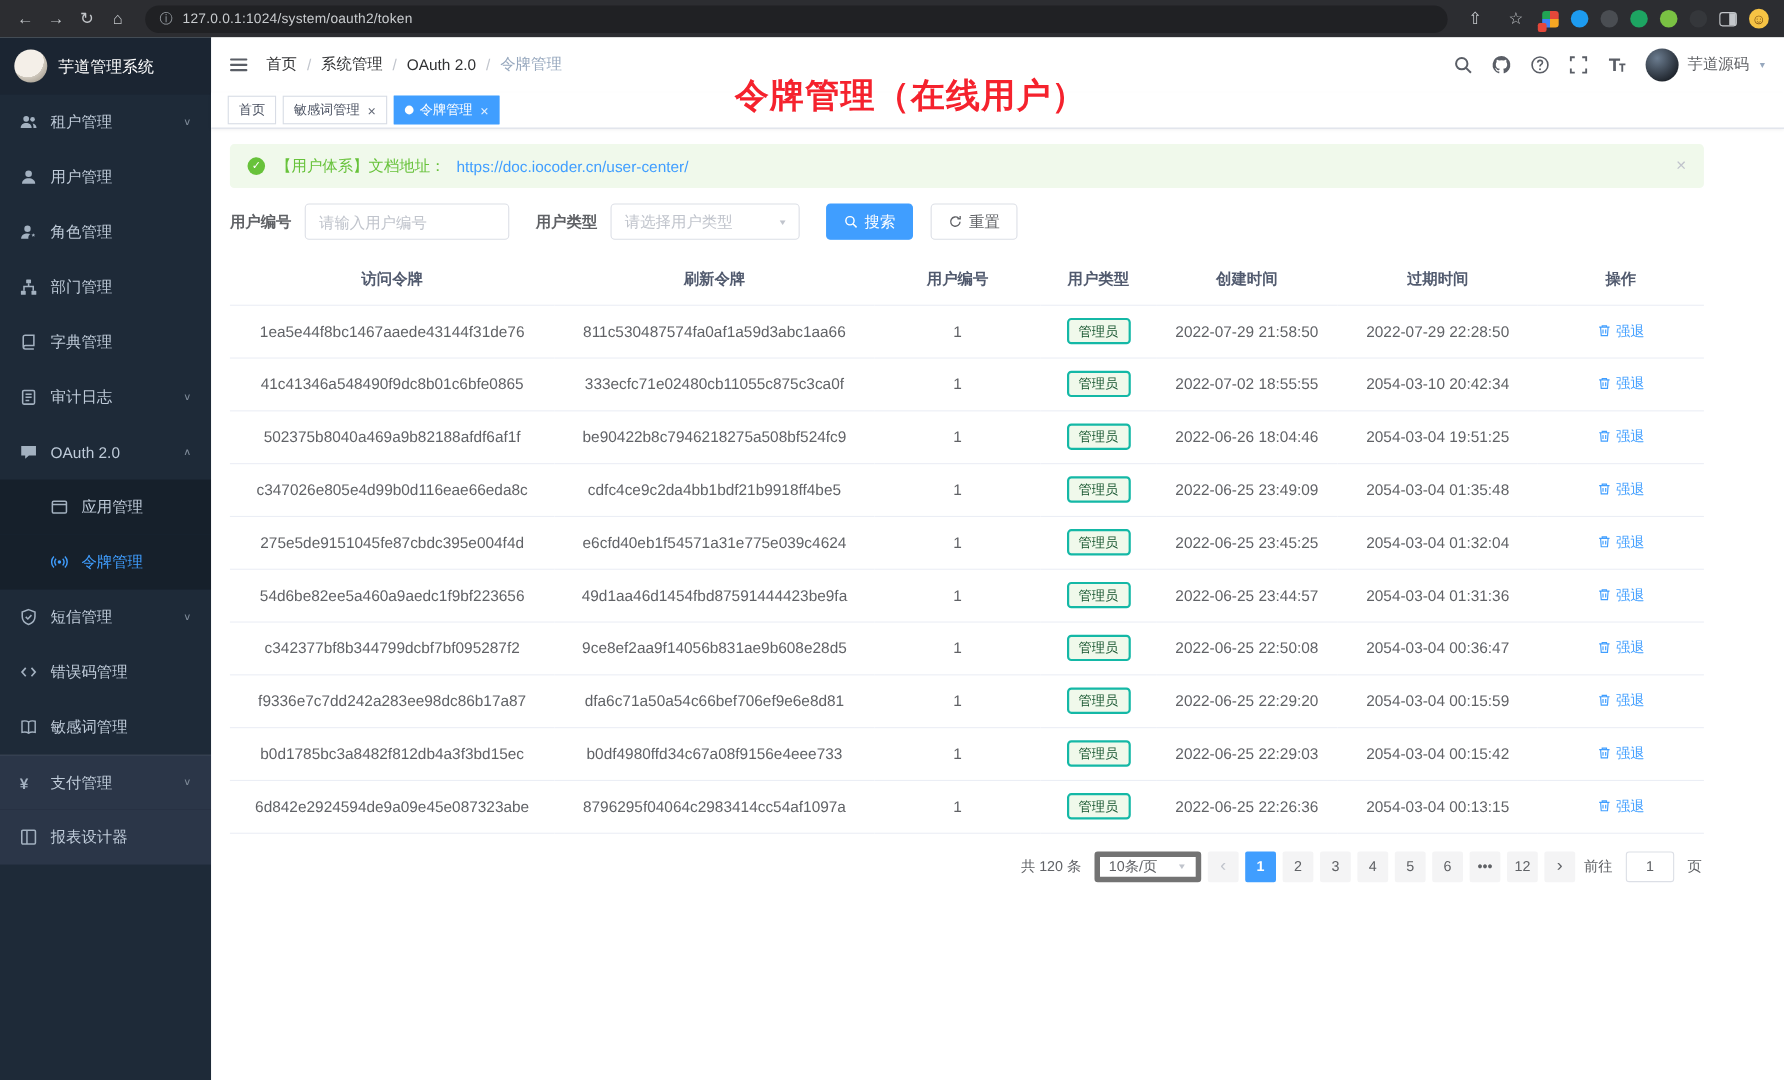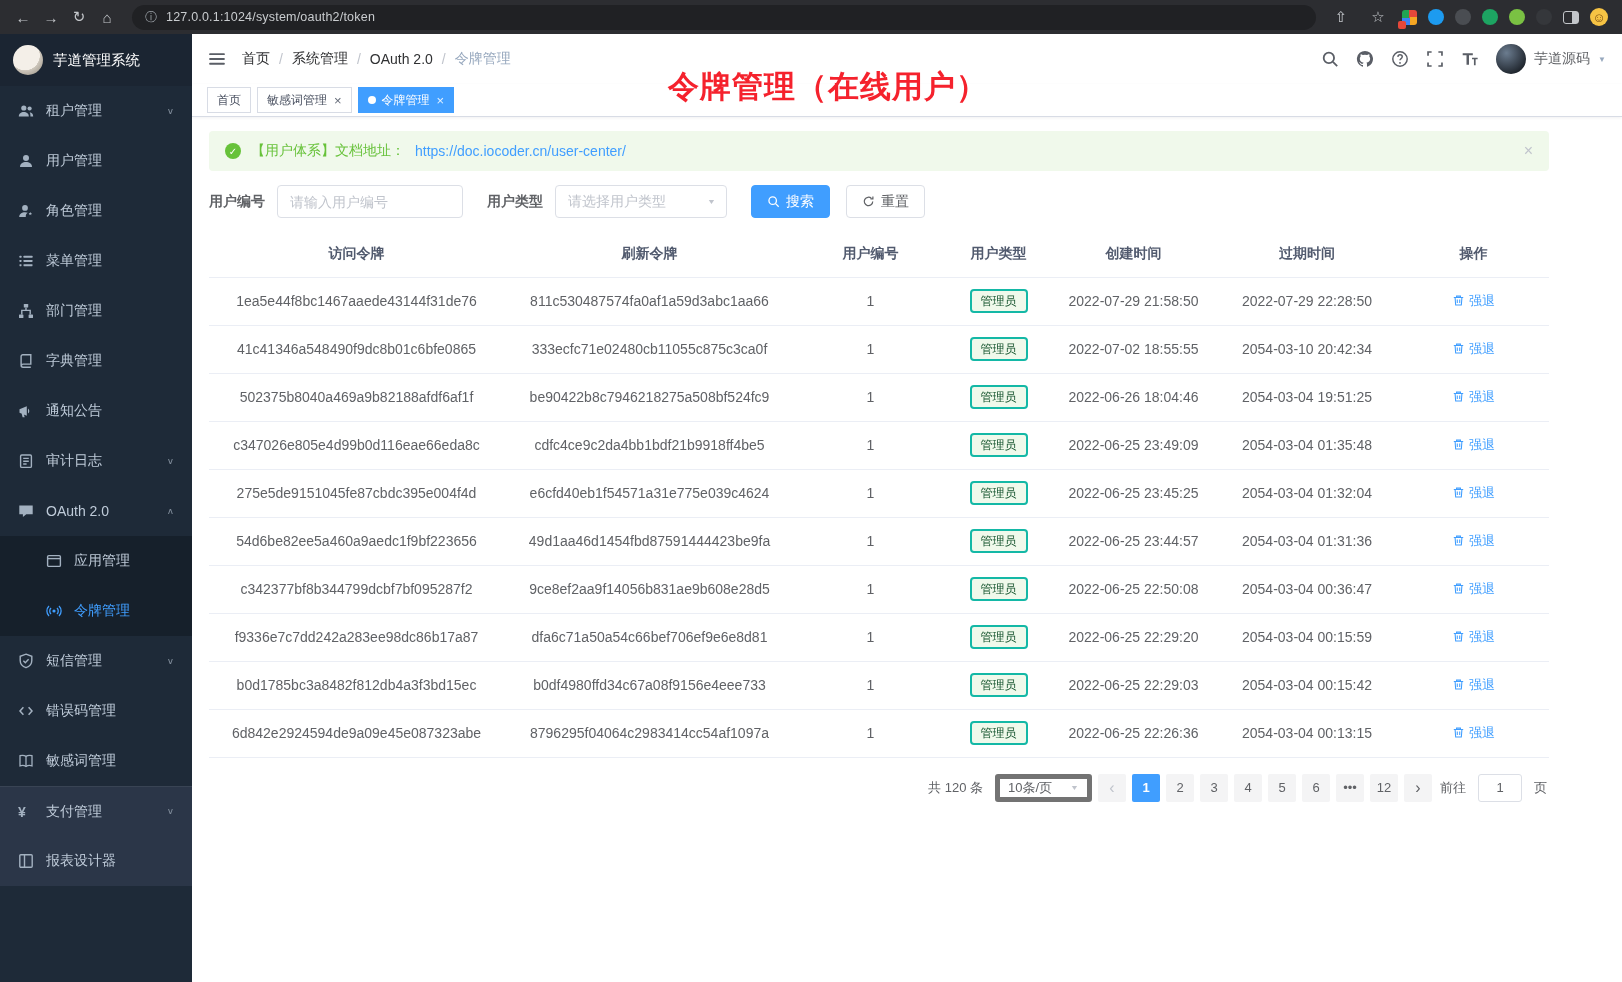--- a/index.html
+++ b/index.html
@@ -193,56 +193,35 @@
                 <circle cx="7" cy="4.9" r="2.9"></circle>
                 <path d="M1.2 14c0-3.1 2.6-4.8 5.8-4.8 1 0 2 .2 2.8.5-1.6.8-2.3 2.5-2 4.3z"></path>
                 <path d="M12.3 9l.5 1.1 1.2.1-.9.8.3 1.2-1.1-.6-1.1.6.3-1.2-.9-.8 1.2-.1z"></path>
               </svg>
             </span>
             <span class="mi-label">角色管理</span>
           </div>
           <div class="menu-item">
             <span class="icon ">
               <svg viewBox="0 0 16 16" fill="currentColor">
-                <rect x="1.5" y="2.8" width="2" height="2" rx=".4"></rect>
-                <rect x="5.5" y="2.8" width="9" height="2" rx=".4"></rect>
-                <rect x="1.5" y="7" width="2" height="2" rx=".4"></rect>
-                <rect x="5.5" y="7" width="9" height="2" rx=".4"></rect>
-                <rect x="1.5" y="11.2" width="2" height="2" rx=".4"></rect>
-                <rect x="5.5" y="11.2" width="9" height="2" rx=".4"></rect>
-              </svg>
-            </span>
-            <span class="mi-label">菜单管理</span>
-          </div>
-          <div class="menu-item">
-            <span class="icon ">
-              <svg viewBox="0 0 16 16" fill="currentColor">
                 <rect x="5.8" y="1" width="4.4" height="3.6" rx=".6"></rect>
                 <rect x="1" y="11.4" width="4.4" height="3.6" rx=".6"></rect>
                 <rect x="10.6" y="11.4" width="4.4" height="3.6" rx=".6"></rect>
                 <path d="M7.3 4.6h1.4v2.1h4.2v4.7h-1.4V8.1H4.5v3.3H3.1V6.7h4.2z"></path>
               </svg>
             </span>
             <span class="mi-label">部门管理</span>
           </div>
           <div class="menu-item">
             <span class="icon ">
               <svg viewBox="0 0 16 16" fill="none" stroke="currentColor" stroke-width="1.4">
                 <path d="M12.8 14.2H5a1.9 1.9 0 0 1-1.9-1.9V3.5A1.7 1.7 0 0 1 4.8 1.8h8v9.3H5a1.55 1.55 0 0 0 0 3.1h7.8z"></path>
               </svg>
             </span>
             <span class="mi-label">字典管理</span>
-          </div>
-          <div class="menu-item">
-            <span class="icon ">
-              <svg viewBox="0 0 16 16" fill="currentColor">
-                <path d="M1.5 6.2v3.6l7.3 2.9V3.3zM10 5.4a3.2 3.2 0 0 1 0 5.2zM3.6 10.6l1 3.6h2.1l-.9-3.2z"></path>
-              </svg>
-            </span>
-            <span class="mi-label">通知公告</span>
           </div>
           <div class="menu-item">
             <span class="icon ">
               <svg viewBox="0 0 16 16" fill="none" stroke="currentColor" stroke-width="1.4">
                 <rect x="2.6" y="2" width="10.8" height="12.4" rx="1.2"></rect>
                 <path d="M5.2 5.4h5.6M5.2 8.2h5.6M5.2 11h3.4"></path>
               </svg>
             </span>
             <span class="mi-label">审计日志</span>
             <span class="chev">∨</span>

